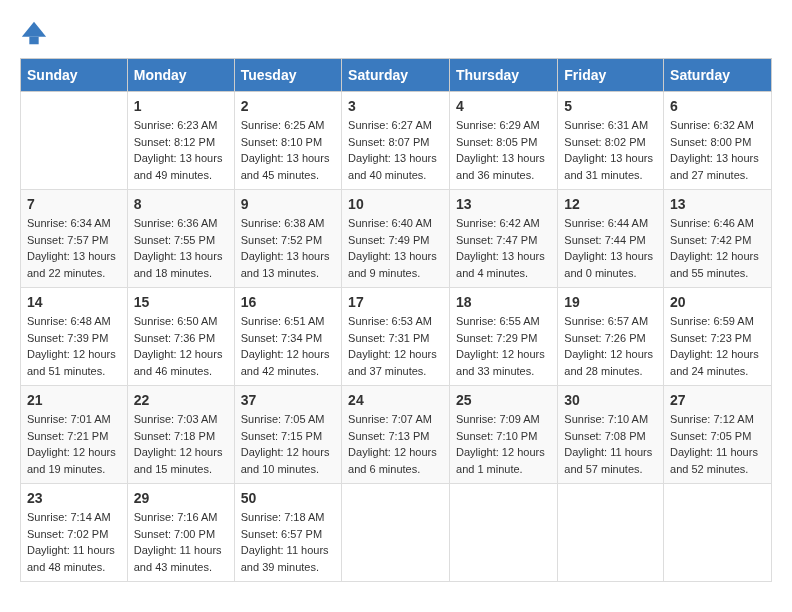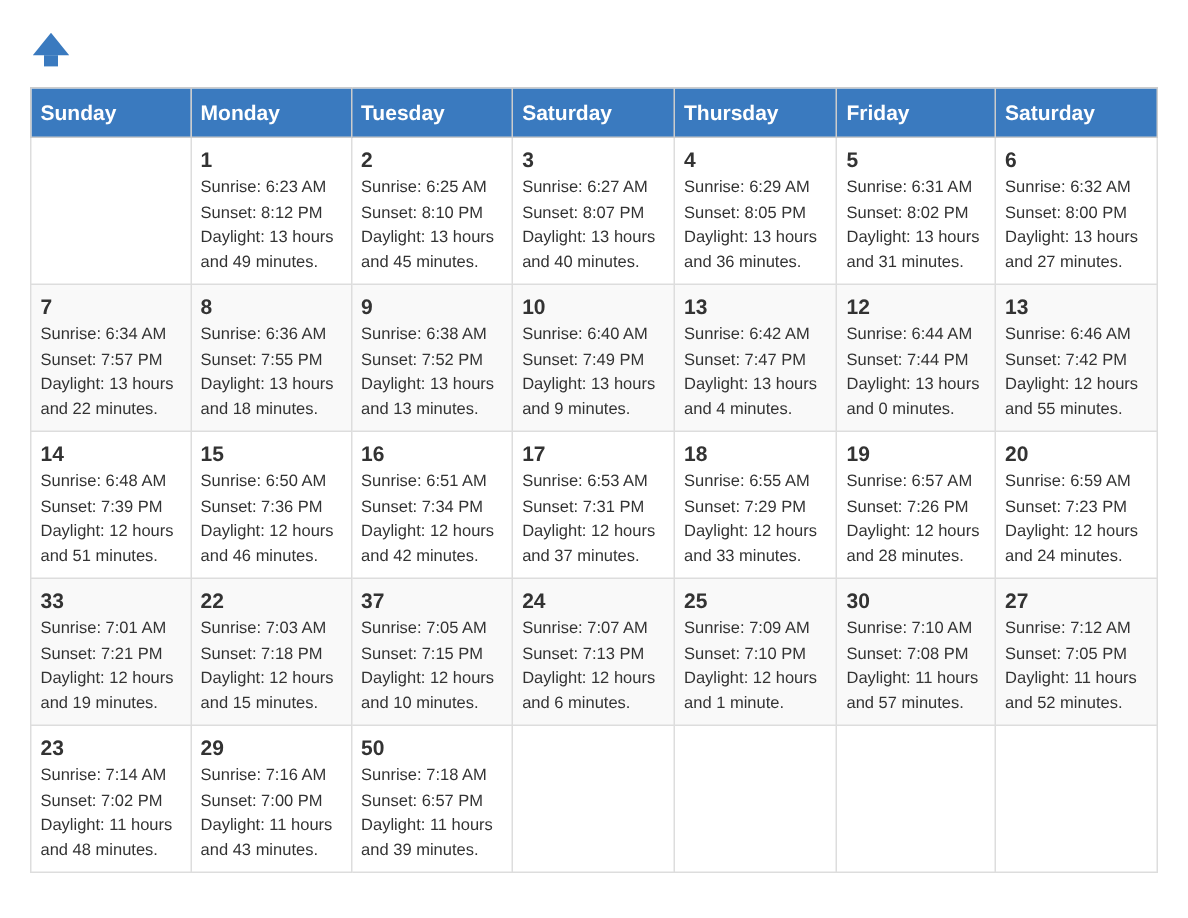--- a/index.html
+++ b/index.html
@@ -221,21 +221,21 @@
         </td>
         <td>
           <span class="day-number">20</span>
         <div class="day-info">
           Sunrise: 6:59 AM<br>Sunset: 7:23 PM<br>Daylight: 12 hours and 24 minutes.
         </div>
         </td>
       </tr>
       <tr>
         <td>
-          <span class="day-number">33</span>
+          <span class="day-number">21</span>
         <div class="day-info">
           Sunrise: 7:01 AM<br>Sunset: 7:21 PM<br>Daylight: 12 hours and 19 minutes.
         </div>
         </td>
         <td>
           <span class="day-number">22</span>
         <div class="day-info">
           Sunrise: 7:03 AM<br>Sunset: 7:18 PM<br>Daylight: 12 hours and 15 minutes.
         </div>
         </td>

